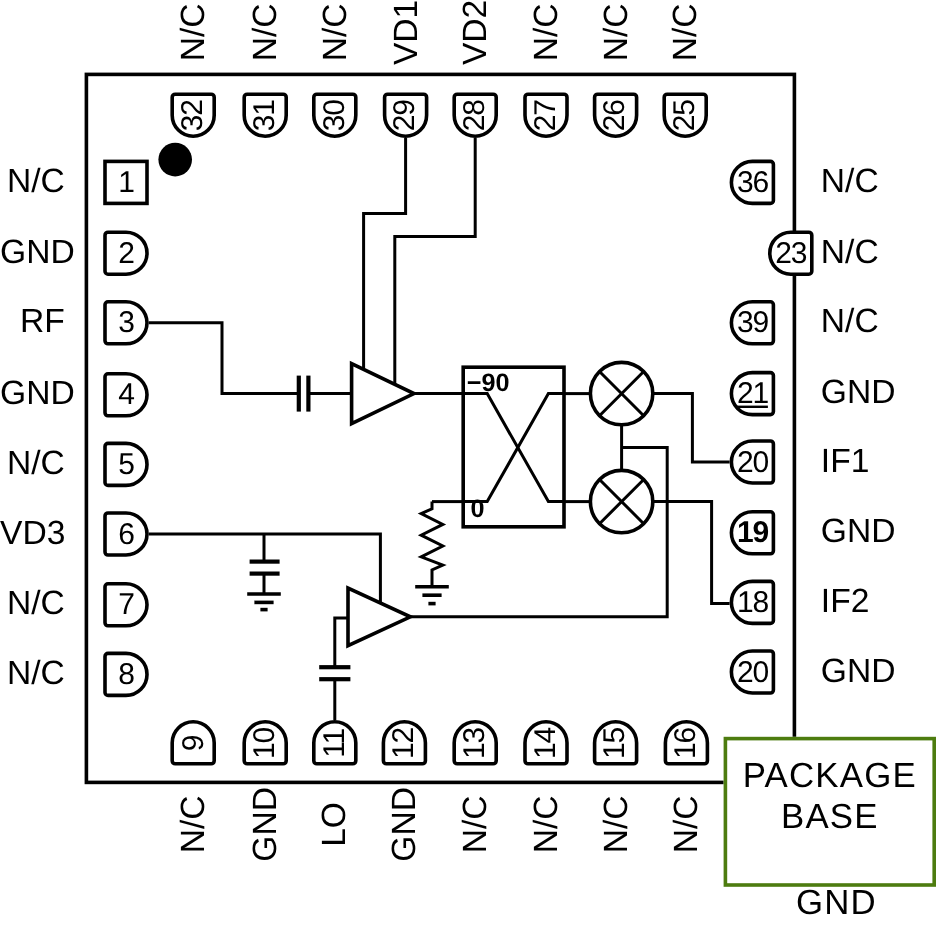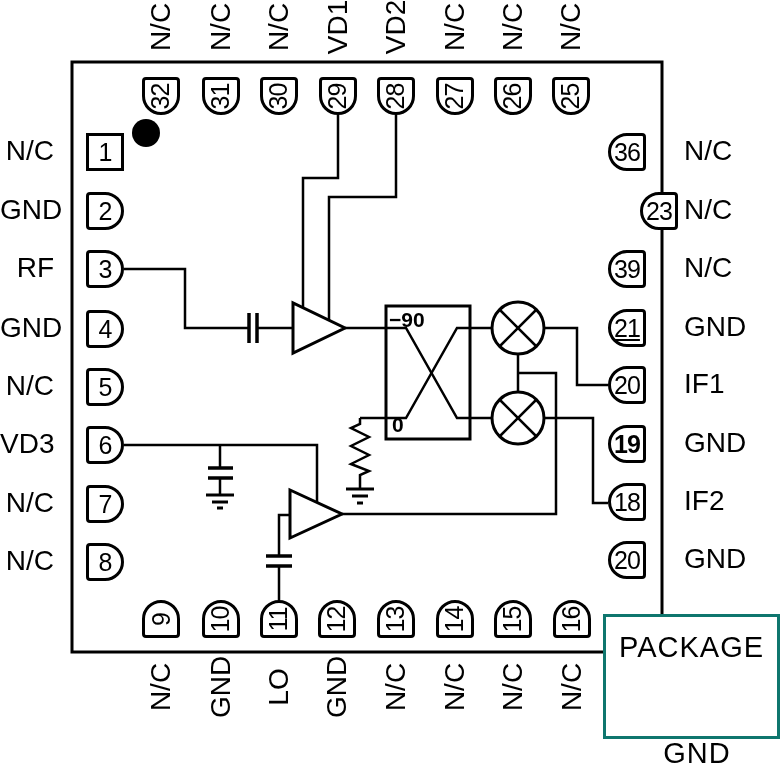--- a/index.html
+++ b/index.html
@@ -14,21 +14,21 @@
     align-items:center;justify-content:center;z-index:2;
   }
   .pin .num{font-size:25px;line-height:1;letter-spacing:-1px;}
   .pin .num.rot{transform:rotate(-90deg);}
   .plabel{position:absolute;font-size:28px;line-height:30px;z-index:2;white-space:nowrap;}
   .plabel-rot{display:flex;align-items:center;justify-content:center;}
   .plabel-rot span{transform:rotate(-90deg);white-space:nowrap;}
   .hyblabel{position:absolute;z-index:2;font-size:21px;font-weight:bold;line-height:1;}
   .pkgbox{
     position:absolute;left:603px;top:614px;width:177px;height:125px;box-sizing:border-box;
-    border:3px solid #0f766e;background:#fff;z-index:3;text-align:center;
+    border:3px solid #4d7c0f;background:#fff;z-index:3;text-align:center;
     font-size:29px;line-height:34px;padding-top:13px;letter-spacing:1px;
   }
   .pkggnd{position:absolute;left:627px;top:737px;width:140px;text-align:center;font-size:29px;z-index:3;letter-spacing:1px;}
 </style>
 </head>
 <body>
 
 <div class="canvas">
 
   <svg class="layer" width="781" height="772" viewBox="0 0 781 772">
@@ -262,16 +262,17 @@
       <div class="pin" style="left: 553px; top: 600px; border-radius: 19px 19px 4px 4px;">
         <span class="num rot">16</span>
       </div>
       <div class="plabel plabel-rot" style="left: 540px; top: 652px; width: 64px; height: 70px;">
         <span>N/C</span>
       </div>
     </div>
 
   <div class="pkgbox">
     <div>PACKAGE</div>
+    <div>BASE</div>
   </div>
   <div class="pkggnd">GND</div>
 
 </div>
 
 </body></html>

